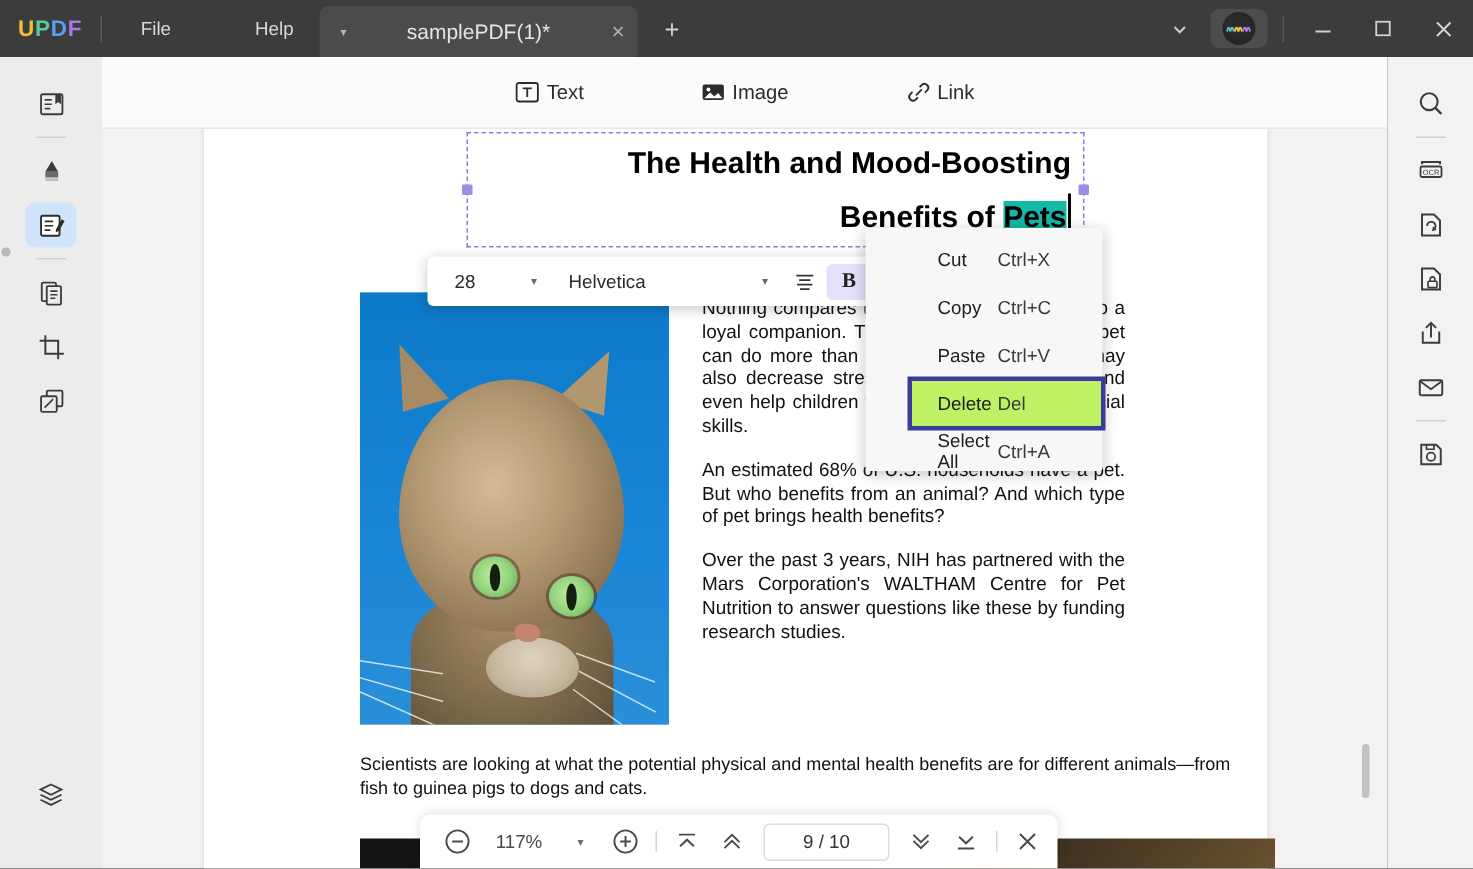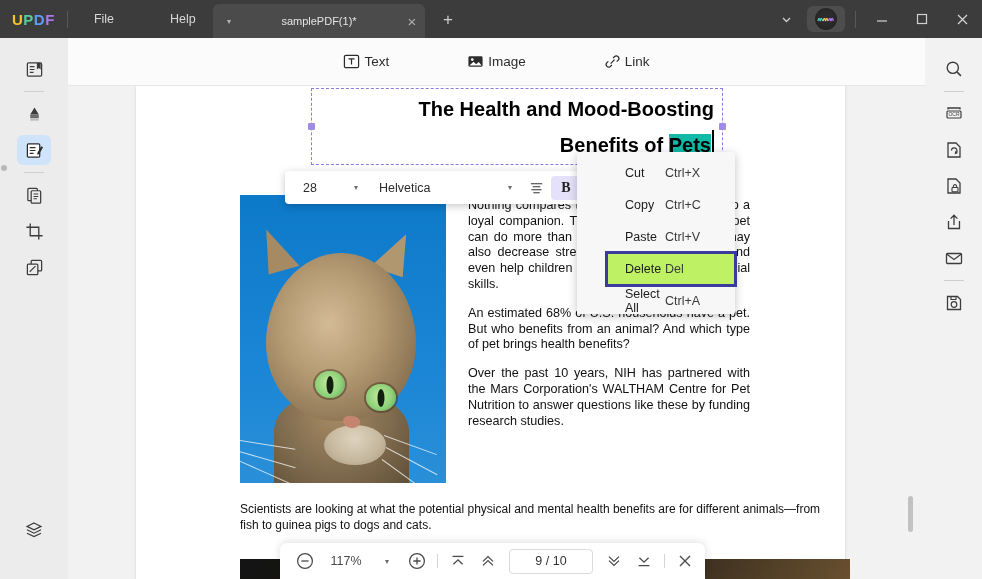--- a/index.html
+++ b/index.html
@@ -35,21 +35,21 @@
   .tab {
     position: absolute; left: 213px; top: 4px; width: 212px; height: 34px;
     background: #4b4b4b; border-radius: 6px 6px 0 0;
     display: flex; align-items: center;
   }
   .tab-caret {
     width: 20px; text-align: center; color: #b5b5b5; font-size: 8px;
     margin-left: 6px;
   }
   .tab-title {
-    flex: 1; text-align: center; color: #e4e4e4; font-size: 11px;
+    flex: 1; text-align: center; color: #e4e4e4; font-size: 14px;
     white-space: nowrap; overflow: hidden;
   }
   .tab-close {
     width: 26px; text-align: center; color: #b0b0b0; font-size: 15px;
     line-height: 1;
   }
   .tab-new {
     position: absolute; left: 438px; top: 10px; width: 20px; height: 20px;
     color: #cfcfcf; font-size: 17px; text-align: center; line-height: 19px;
   }
@@ -501,21 +501,21 @@
           <div class="whisker" style="left:-30px;top:206px;width:60px;transform:rotate(24deg)"></div>
           <div class="whisker" style="left:118px;top:182px;width:56px;transform:rotate(20deg)"></div>
           <div class="whisker" style="left:120px;top:194px;width:58px;transform:rotate(28deg)"></div>
           <div class="whisker" style="left:116px;top:206px;width:54px;transform:rotate(36deg)"></div>
         </div>
       </div>
 
       <div class="bodycol">
         <p>Nothing compares to the joy of coming home to a loyal companion. The unconditional love of a pet can do more than keep you company. Pets may also decrease stress, improve heart health, and even help children with their emotional and social skills.</p>
         <p>An estimated 68% of U.S. households have a pet. But who benefits from an animal? And which type of pet brings health benefits?</p>
-        <p>Over the past 10 years, NIH has partnered with the Mars Corporation's WALTHAM Centre for Pet Nutrition to answer questions like these by funding research studies.</p>
+        <p>Over the past 3 years, NIH has partnered with the Mars Corporation's WALTHAM Centre for Pet Nutrition to answer questions like these by funding research studies.</p>
       </div>
 
       <div class="fullpara">Scientists are looking at what the potential physical and mental health benefits are for different animals—from fish to guinea pigs to dogs and cats.</div>
       <div class="botimg"></div>
     </div>
     <div class="docscroll"></div>
   </div>
 
   <div class="fmtbar">
     <div class="fmt-size">28</div>

